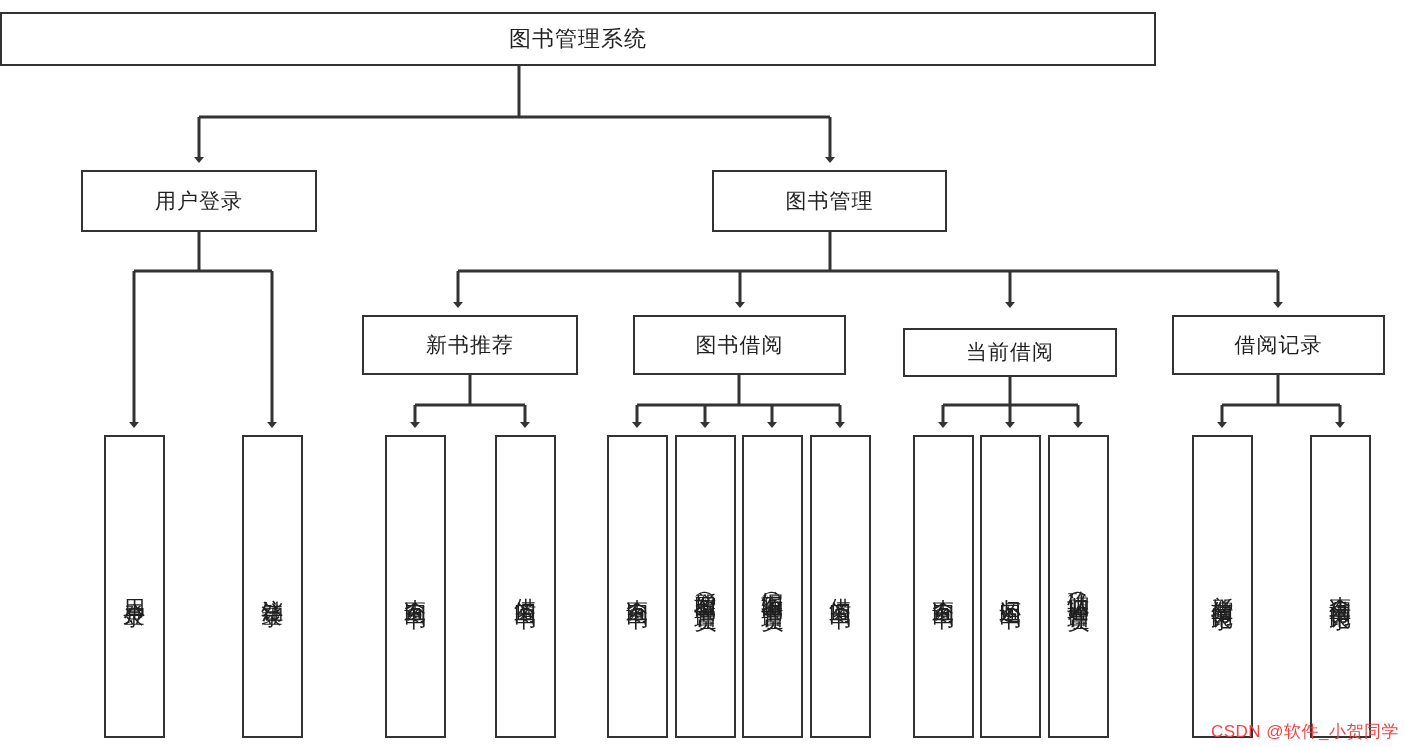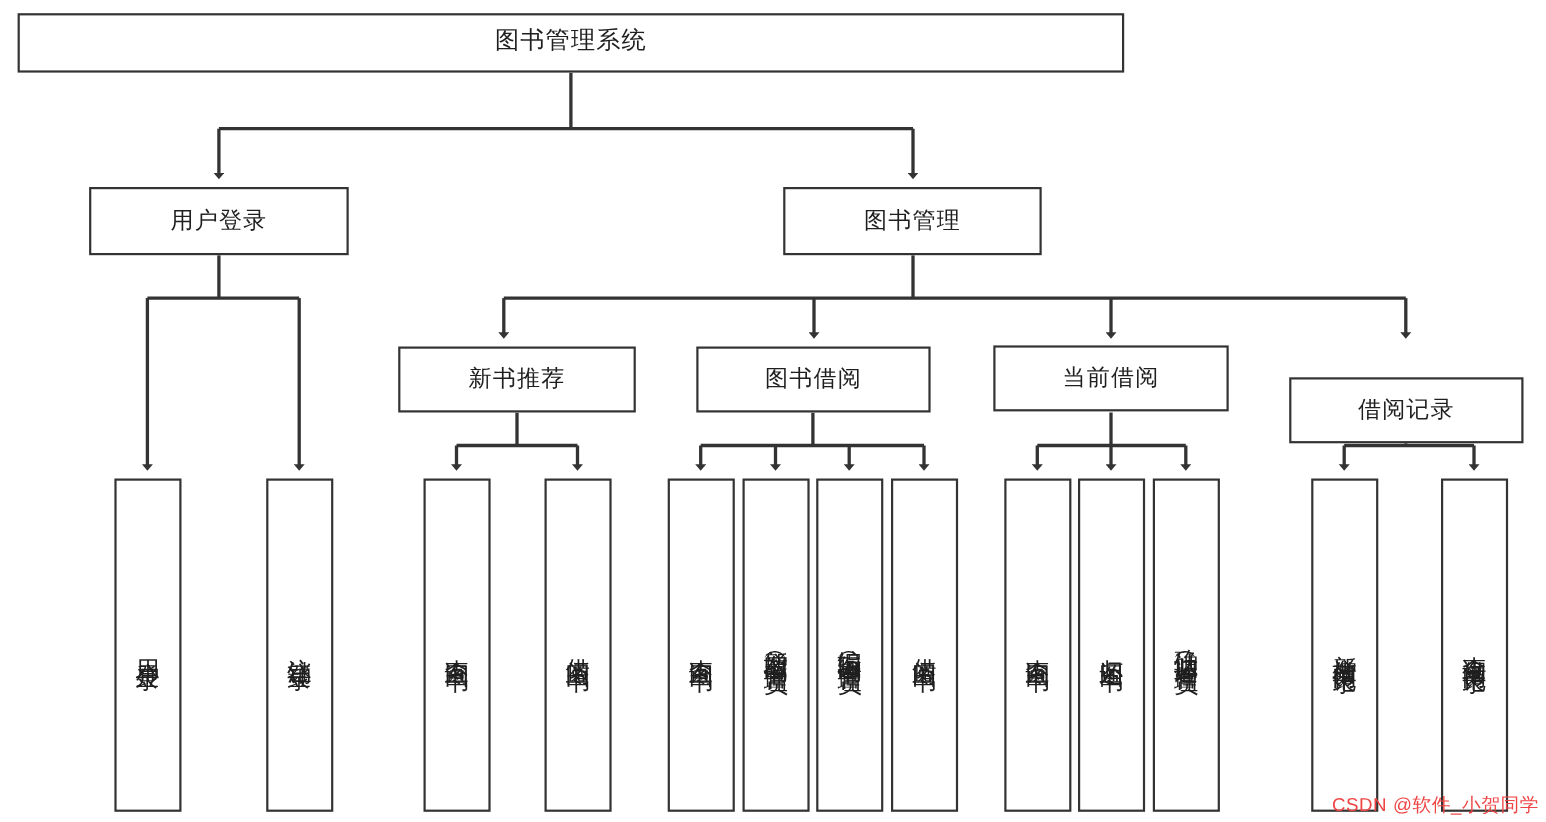--- a/index.html
+++ b/index.html
@@ -121,41 +121,41 @@
       <path d="M1010,405 L1010,425" marker-end="url(#arrow)"></path>
       <path d="M1078,405 L1078,425" marker-end="url(#arrow)"></path>
 
       <path d="M1278,375 L1278,405"></path>
       <path d="M1222,405 L1340,405"></path>
       <path d="M1222,405 L1222,425" marker-end="url(#arrow)"></path>
       <path d="M1340,405 L1340,425" marker-end="url(#arrow)"></path>
     </g>
   </svg>
 
-  <div class="node horiz root" style="left:16px; top:12px; width:1006px; height:54px;font-family:Liberation Mono, monospace;">
+  <div class="node horiz root" style="left:0; top:12px; width:1156px; height:54px;">
     <span class="node-label">图书管理系统</span>
   </div>
 
   <div class="node horiz" style="left:81px; top:170px; width:236px; height:62px;">
     <span class="node-label">用户登录</span>
   </div>
   <div class="node horiz" style="left:712px; top:170px; width:235px; height:62px;">
     <span class="node-label">图书管理</span>
   </div>
 
   <div class="node horiz" style="left:633px; top:315px; width:213px; height:60px;">
     <span class="node-label">图书借阅</span>
   </div>
   <div class="node horiz" style="left:362px; top:315px; width:216px; height:60px;">
     <span class="node-label">新书推荐</span>
   </div>
-  <div class="node horiz" style="left:903px; top:314px; width:214px; height:60px;">
+  <div class="node horiz" style="left:903px; top:328px; width:214px; height:49px;">
     <span class="node-label">当前借阅</span>
   </div>
-  <div class="node horiz" style="left:1172px; top:315px; width:213px; height:60px;margin-top:28px;">
+  <div class="node horiz" style="left:1172px; top:315px; width:213px; height:60px;">
     <span class="node-label">借阅记录</span>
   </div>
 
   <div class="node vert" style="left:104px; top:435px; width:61px; height:303px;">
     <span class="node-label">用户登录</span>
   </div>
   <div class="node vert" style="left:242px; top:435px; width:61px; height:303px;">
     <span class="node-label">注销登录</span>
   </div>
 

